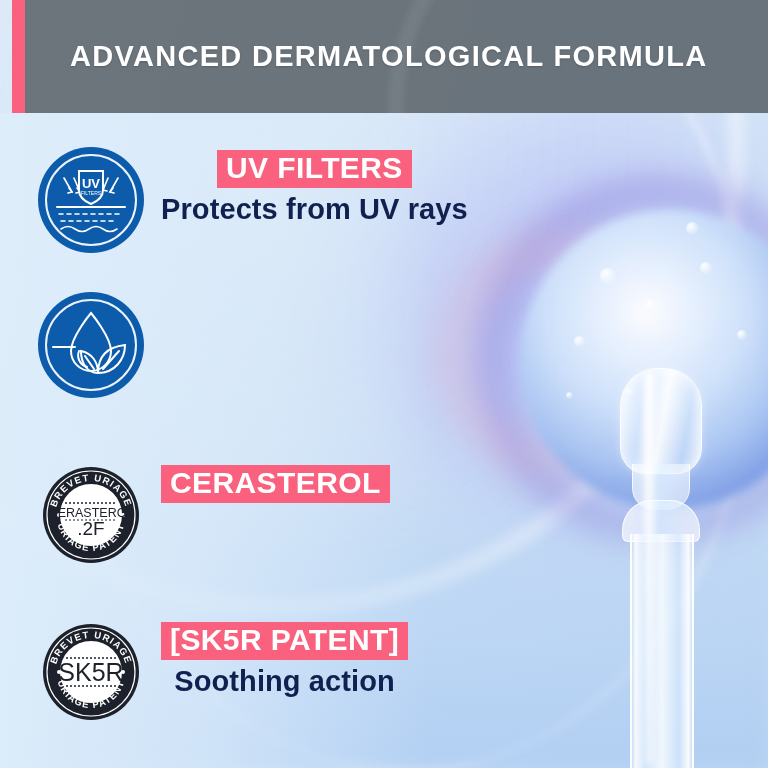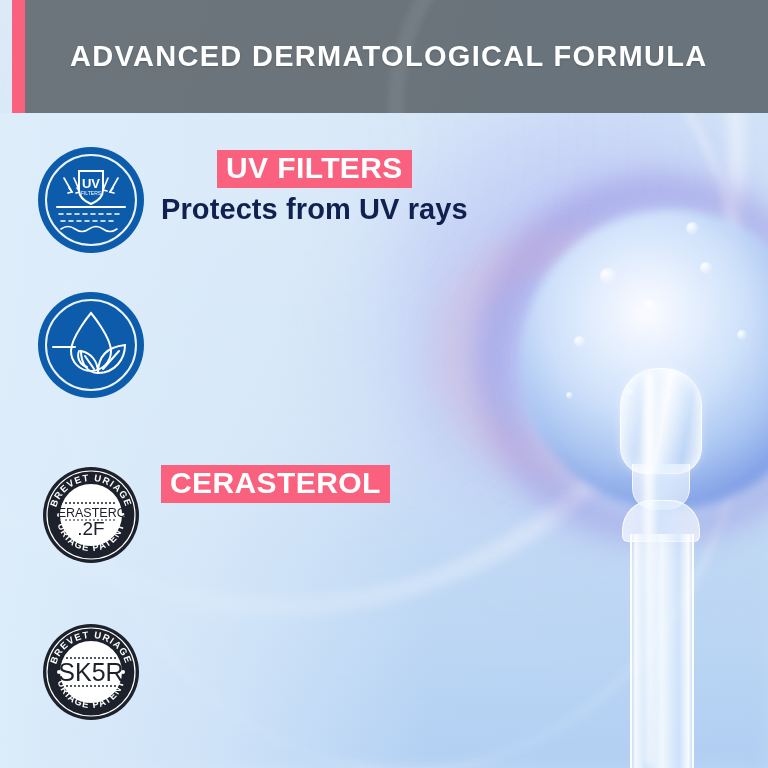--- a/index.html
+++ b/index.html
@@ -280,15 +280,19 @@
           <textPath href="#arcTop4" startOffset="50%" text-anchor="middle">BREVET URIAGE</textPath>
         </text>
         <text fill="#ffffff" font-family="Liberation Sans, sans-serif" font-size="9.5" font-weight="bold" letter-spacing="1.2">
           <textPath href="#arcBot4" startOffset="50%" text-anchor="middle">URIAGE PATENT</textPath>
         </text>
         <path d="M25 36 L75 36" stroke="#1c212b" stroke-width="1.3" stroke-dasharray="2 2"></path>
         <path d="M25 64 L75 64" stroke="#1c212b" stroke-width="1.3" stroke-dasharray="2 2"></path>
         <text x="50" y="59" text-anchor="middle" fill="#1c212b" font-family="Liberation Sans, sans-serif" font-size="25">SK5R</text>
       </svg>
     </div>
+    <div class="row-text">
+      <span class="tag">[SK5R PATENT]</span>
+      <span class="sub">Soothing action</span>
+    </div>
   </div>
 
 </div>
 
 </body></html>

